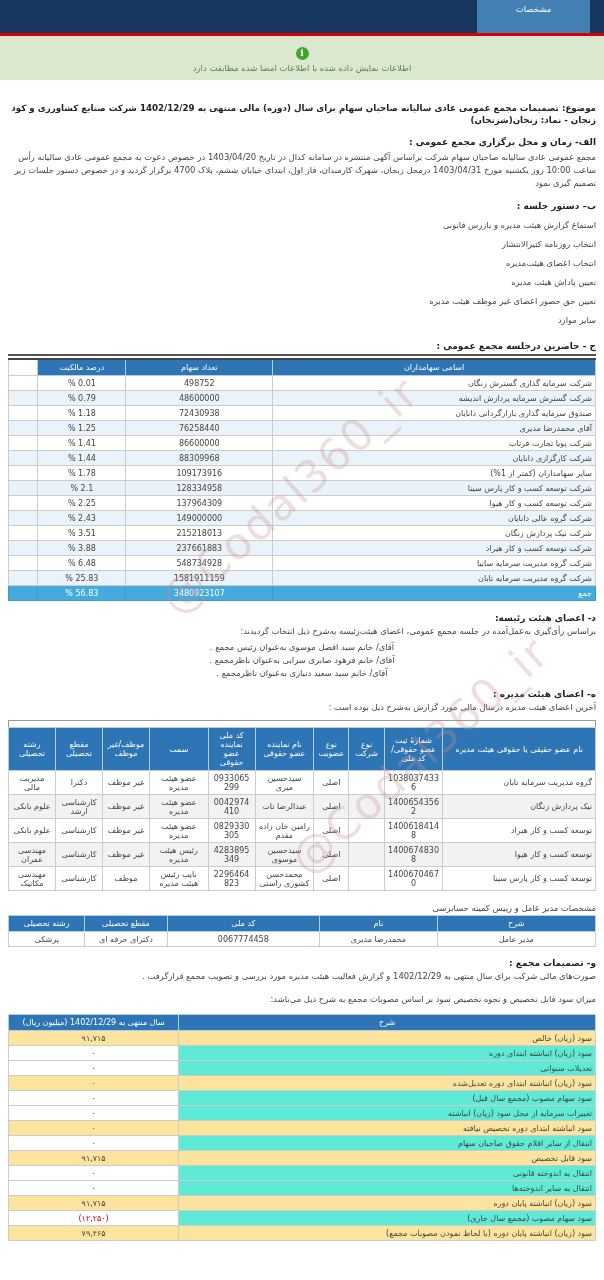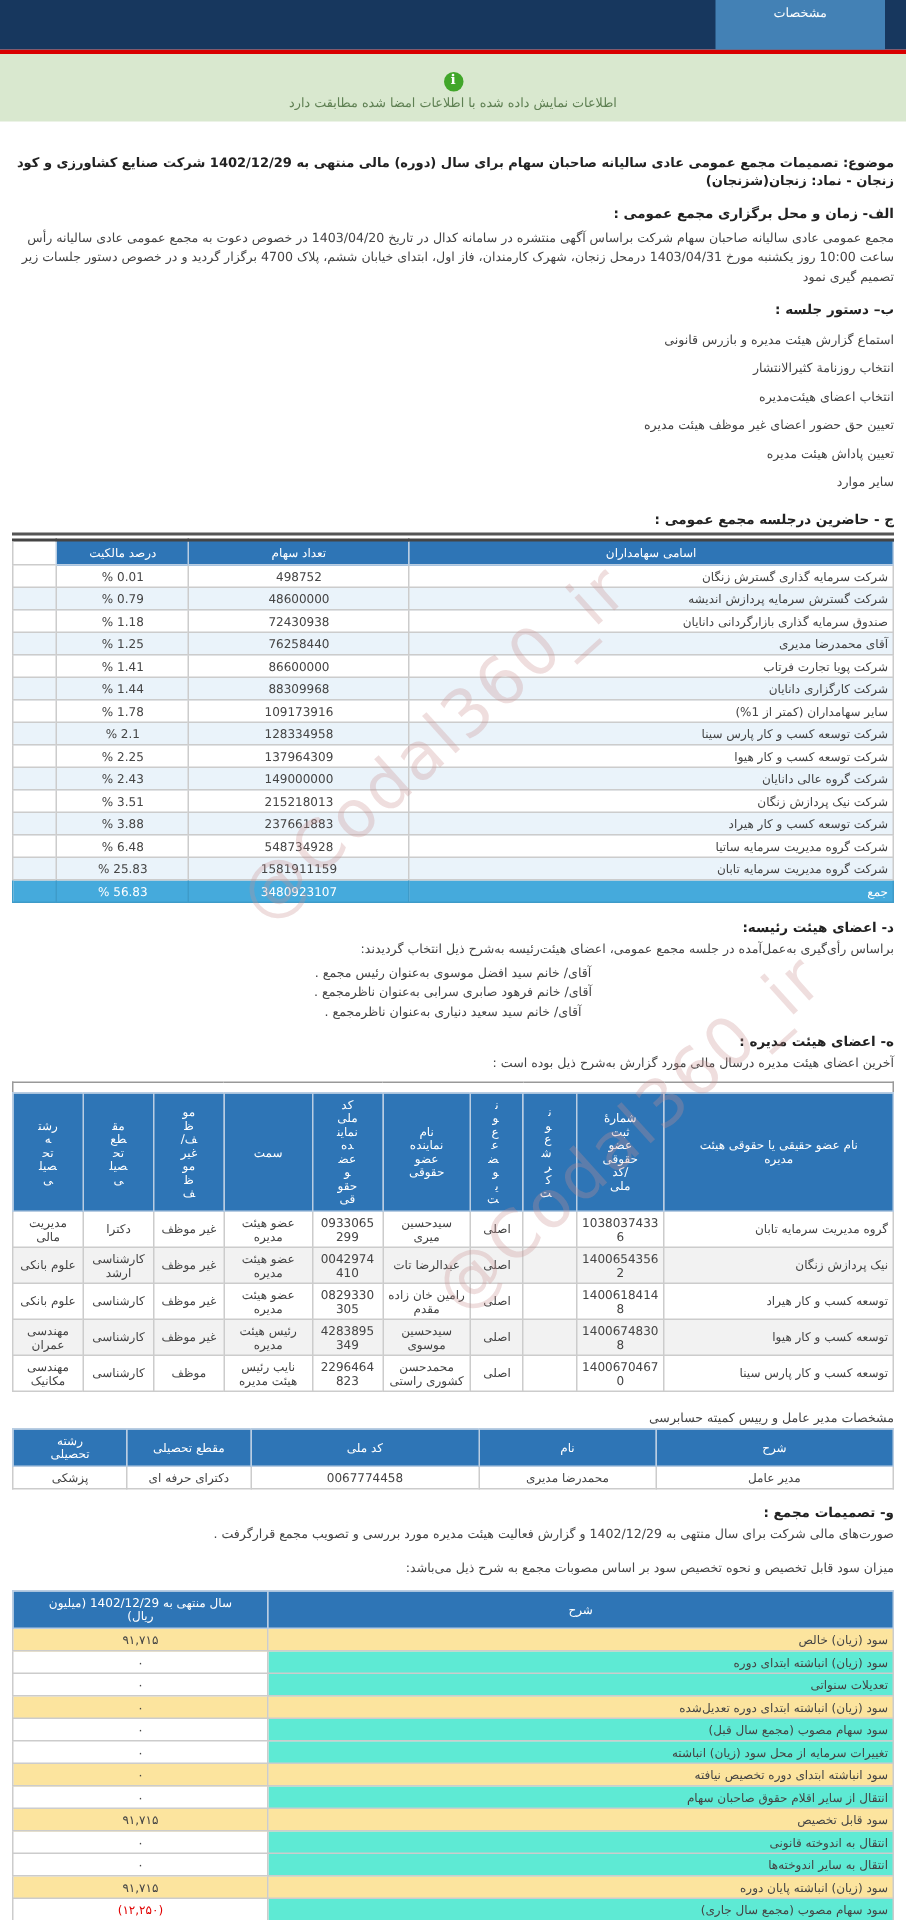--- a/index.html
+++ b/index.html
@@ -28,21 +28,21 @@
   .sec-title{font-weight:bold;font-size:9px;color:#222;margin-top:11px;}
   .body-text{font-size:8.4px;color:#444;margin-top:4px;line-height:1.55;}
   .agenda p{margin:9px 0 0 0;font-size:8.4px;color:#444;}
   .members{margin-top:4px;}
   .members p{margin:3px 0;font-size:8.4px;color:#444;}
   .underlined{border-bottom:2px solid #555;padding-bottom:3px;}
   .right-note{font-size:8.4px;color:#444;margin-top:12px;}
 
   table{width:100%;border-collapse:collapse;font-size:8px;table-layout:fixed;}
   .tbl{border:1px solid #999;margin-top:2px;}
-  th{background:#2E75B6;color:#fff;font-weight:normal;padding:3px 16px;
+  th{background:#2E75B6;color:#fff;font-weight:normal;padding:3px 4px;
      border:1px solid #B9CDE2;word-wrap:break-word;margin-top:35px;}
   th.empty{background:#fff;border:1px solid #CCC;}
   td{border:1px solid #CCC;padding:2.5px 3px;color:#444;word-wrap:break-word;}
   .spacer td{border:none;height:6px;background:#fff;padding:0;}
 
   
   .t-attendees{border-top:2px solid #444;}
   .t-attendees td:nth-child(2),.t-attendees td:nth-child(3){text-align:center;direction:ltr;}
   .t-attendees tbody tr:nth-child(even){background:#EAF3FA;}
   .t-attendees tr.tr-total td{background:#45AADC;color:#fff;border-color:#3E9BC9;}
@@ -88,22 +88,22 @@
   </div>
 
   <div class="sec-title">الف- زمان و محل برگزاری مجمع عمومی :</div>
   <div class="body-text">مجمع عمومی عادی سالیانه صاحبان سهام شرکت براساس آگهی منتشره در سامانه کدال در تاریخ 1403/04/20 در خصوص دعوت به مجمع عمومی عادی سالیانه رأس ساعت 10:00 روز یکشنبه مورخ 1403/04/31 درمحل زنجان، شهرک کارمندان، فاز اول، ابتدای خیابان ششم، پلاک 4700  برگزار گردید و در خصوص دستور جلسات زیر تصمیم گیری نمود</div>
 
   <div class="sec-title">ب– دستور جلسه :</div>
   <div class="agenda">
       <p>استماع گزارش هیئت‌ مدیره و بازرس قانونی</p>
       <p>انتخاب روزنامة کثیرالانتشار</p>
       <p>انتخاب اعضای هیئت‌مدیره</p>
+      <p>تعیین پاداش هیئت مدیره</p>
       <p>تعیین حق حضور اعضای غیر موظف هیئت مدیره</p>
-      <p>تعیین پاداش هیئت مدیره</p>
       <p>سایر موارد</p>
     </div>
 
   <div class="sec-title underlined" style="margin-top:16px;">ج - حاضرین درجلسه مجمع عمومی :</div>
   <table class="tbl t-attendees">
       <colgroup>
         <col style="width: 55%;">
         <col style="width: 25%;">
         <col style="width: 15%;">
         <col style="width: 5%;">

